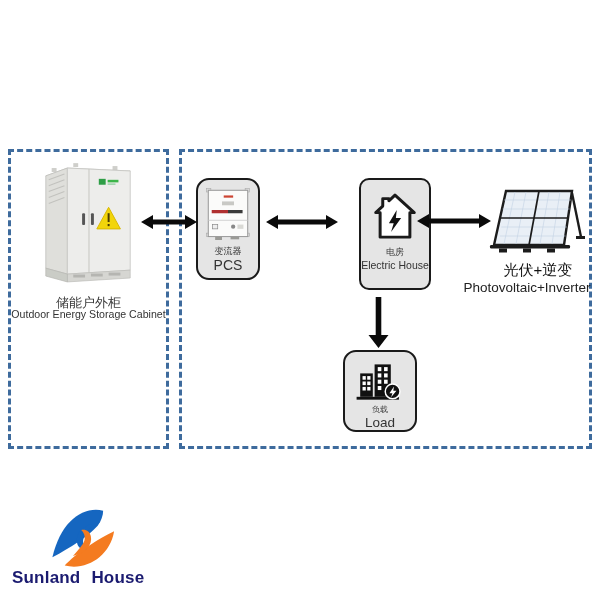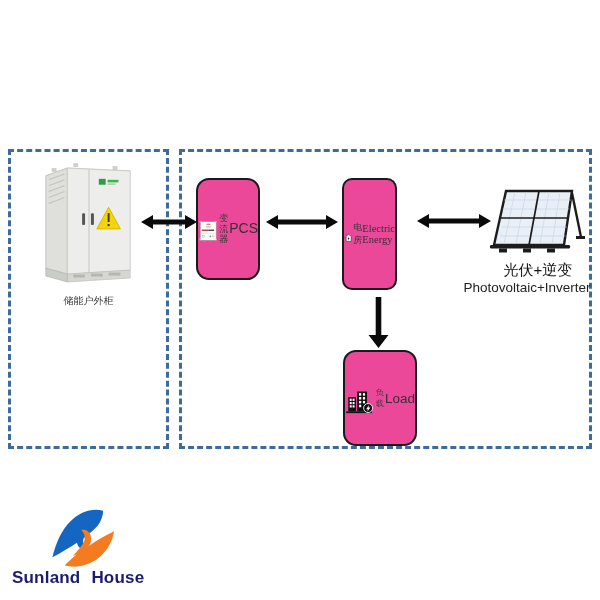--- a/index.html
+++ b/index.html
@@ -13,33 +13,33 @@
   }
   .zone-left  { left:8px;  top:149px; width:161px; height:300px; }
   .zone-right { left:179px; top:149px; width:413px; height:300px; }
 
   .abs { position:absolute; }
 
   .node {
     position:absolute;
     border:2.5px solid #1a1a1a;
     border-radius:13px;
-    background:#ec4899;
-    display:flex; flex-direction:row; align-items:center;
+    background:#e5e5e5;
+    display:flex; flex-direction:column; align-items:center;
   }
   .node-pcs   { left:196px; top:178px; width:64px;  height:102px; }
-  .node-house { left:342px; top:178px; width:55px;  height:112px; border-radius:10px;font-family:Liberation Serif, serif; }
-  .node-load  { left:343px; top:350px; width:74px;  height:96px;  }
+  .node-house { left:359px; top:178px; width:72px;  height:112px; border-radius:10px; }
+  .node-load  { left:343px; top:350px; width:74px;  height:82px;  }
 
   .lbl-zh { font-size:9px;  color:#3a3a3a; line-height:1.2; text-align:center; }
   .lbl-en { font-size:14px; color:#333; line-height:1.25; text-align:right; }
 
   .cabinet-caption-zh {
     position:absolute; left:8px; top:294px; width:161px;
-    text-align:center; font-size:10px; color:#3a3a3a;
+    text-align:center; font-size:13px; color:#3a3a3a;
   }
   .cabinet-caption-en {
     position:absolute; left:2px; top:308px; width:173px;
     text-align:center; font-size:10.6px; color:#333; white-space:nowrap;
   }
 
   .pv-caption-zh {
     position:absolute; left:477px; top:261px; width:122px;
     text-align:center; font-size:15px; font-weight:normal; color:#111;
   }
@@ -108,20 +108,21 @@
     </g>
 
     <polygon points="34,118 98,114 98,122 34,126" fill="#d6d6d2" stroke="#bdbdb9" stroke-width="0.7"></polygon>
     <polygon points="12,112 34,118 34,126 12,120" fill="#caccc6" stroke="#b5b5b1" stroke-width="0.7"></polygon>
     <rect x="40" y="118.5" width="12" height="3" fill="#b5b5b1"></rect>
     <rect x="58" y="117.5" width="12" height="3" fill="#b5b5b1"></rect>
     <rect x="76" y="116.5" width="12" height="3" fill="#b5b5b1"></rect>
   </svg>
 
   <div class="cabinet-caption-zh">储能户外柜</div>
+  <div class="cabinet-caption-en">Outdoor Energy Storage Cabinet</div>
 
   <div class="node node-pcs">
     <svg width="52" height="60" viewBox="0 0 60 70" style="margin-top:6px;">
       <rect x="5" y="3" width="5" height="4" fill="#ddd" stroke="#aaa" stroke-width="0.7"></rect>
       <rect x="50" y="3" width="5" height="4" fill="#ddd" stroke="#aaa" stroke-width="0.7"></rect>
       <rect x="5" y="55" width="5" height="4" fill="#ddd" stroke="#aaa" stroke-width="0.7"></rect>
       <rect x="50" y="55" width="5" height="4" fill="#ddd" stroke="#aaa" stroke-width="0.7"></rect>
       <rect x="7" y="5" width="46" height="54" fill="#fbfbfa" stroke="#999" stroke-width="1.2"></rect>
       <rect x="25" y="11" width="11" height="2.6" fill="#cc4433"></rect>
       <rect x="23" y="18" width="14" height="4.5" fill="#c9c9c5"></rect>
@@ -137,21 +138,21 @@
     <div class="lbl-zh">变流器</div>
     <div class="lbl-en">PCS</div>
   </div>
 
   <div class="node node-house">
     <svg width="56" height="58" viewBox="0 0 64 64" style="margin-top:8px;">
       <path d="M 32,7 L 54,27 L 49,27 L 49,55 L 15,55 L 15,27 L 10,27 L 18,19.5 L 18,11 L 25,11 L 25,13.5 Z" fill="#ffffff" stroke="#1a1a1a" stroke-width="3.4" stroke-linejoin="round"></path>
       <polygon points="34,24 25,39 30.5,39 27.5,49 39,33 33,33" fill="#111"></polygon>
     </svg>
     <div class="house-lbl-zh">电房</div>
-    <div class="house-lbl-en">Electric Energy</div>
+    <div class="house-lbl-en">Electric House</div>
   </div>
 
   <svg class="abs" style="left:488px; top:187px;" width="102" height="72" viewBox="0 0 102 72">
 
     <polygon points="18,4 84,4 76,58 6,58" fill="var(--panel_cell,#e9eff6)" stroke="#1c1c1c" stroke-width="2.4"></polygon>
 
     <g stroke="#c3d2e4" stroke-width="0.6">
       <line x1="16" y1="13" x2="82.8" y2="13"></line>
       <line x1="14.6" y1="22" x2="81.5" y2="22"></line>
       <line x1="13.3" y1="40" x2="78.8" y2="40"></line>

